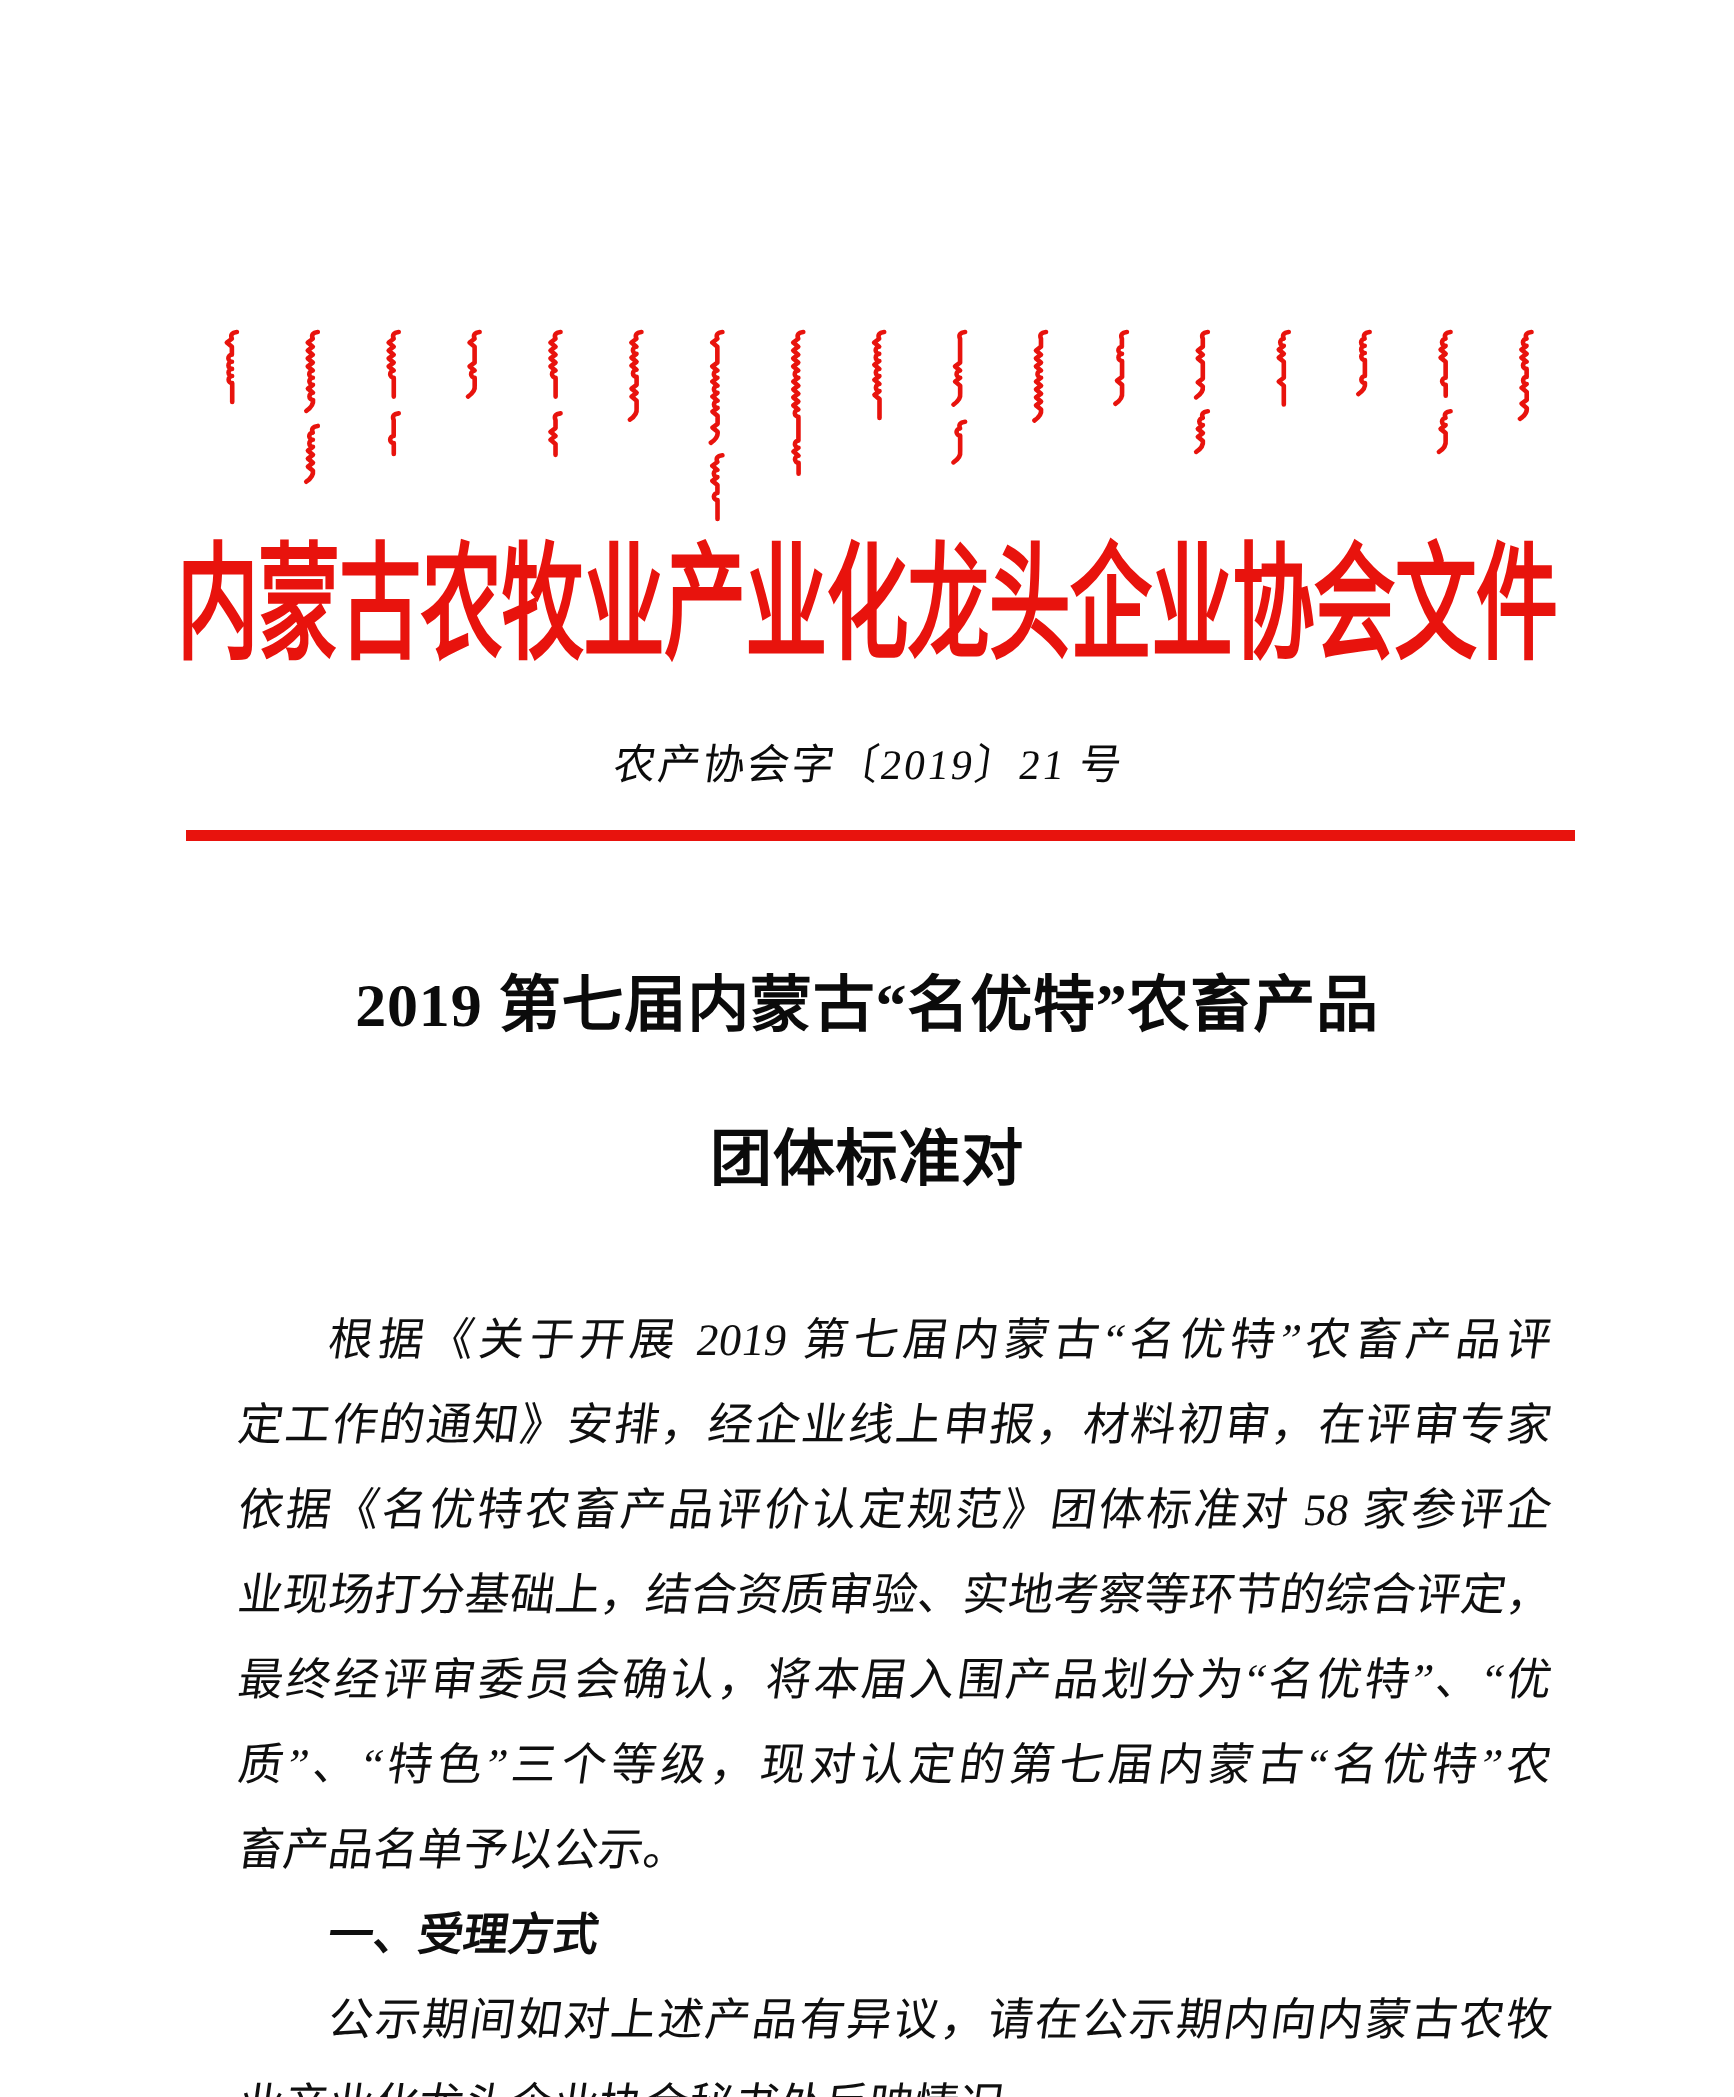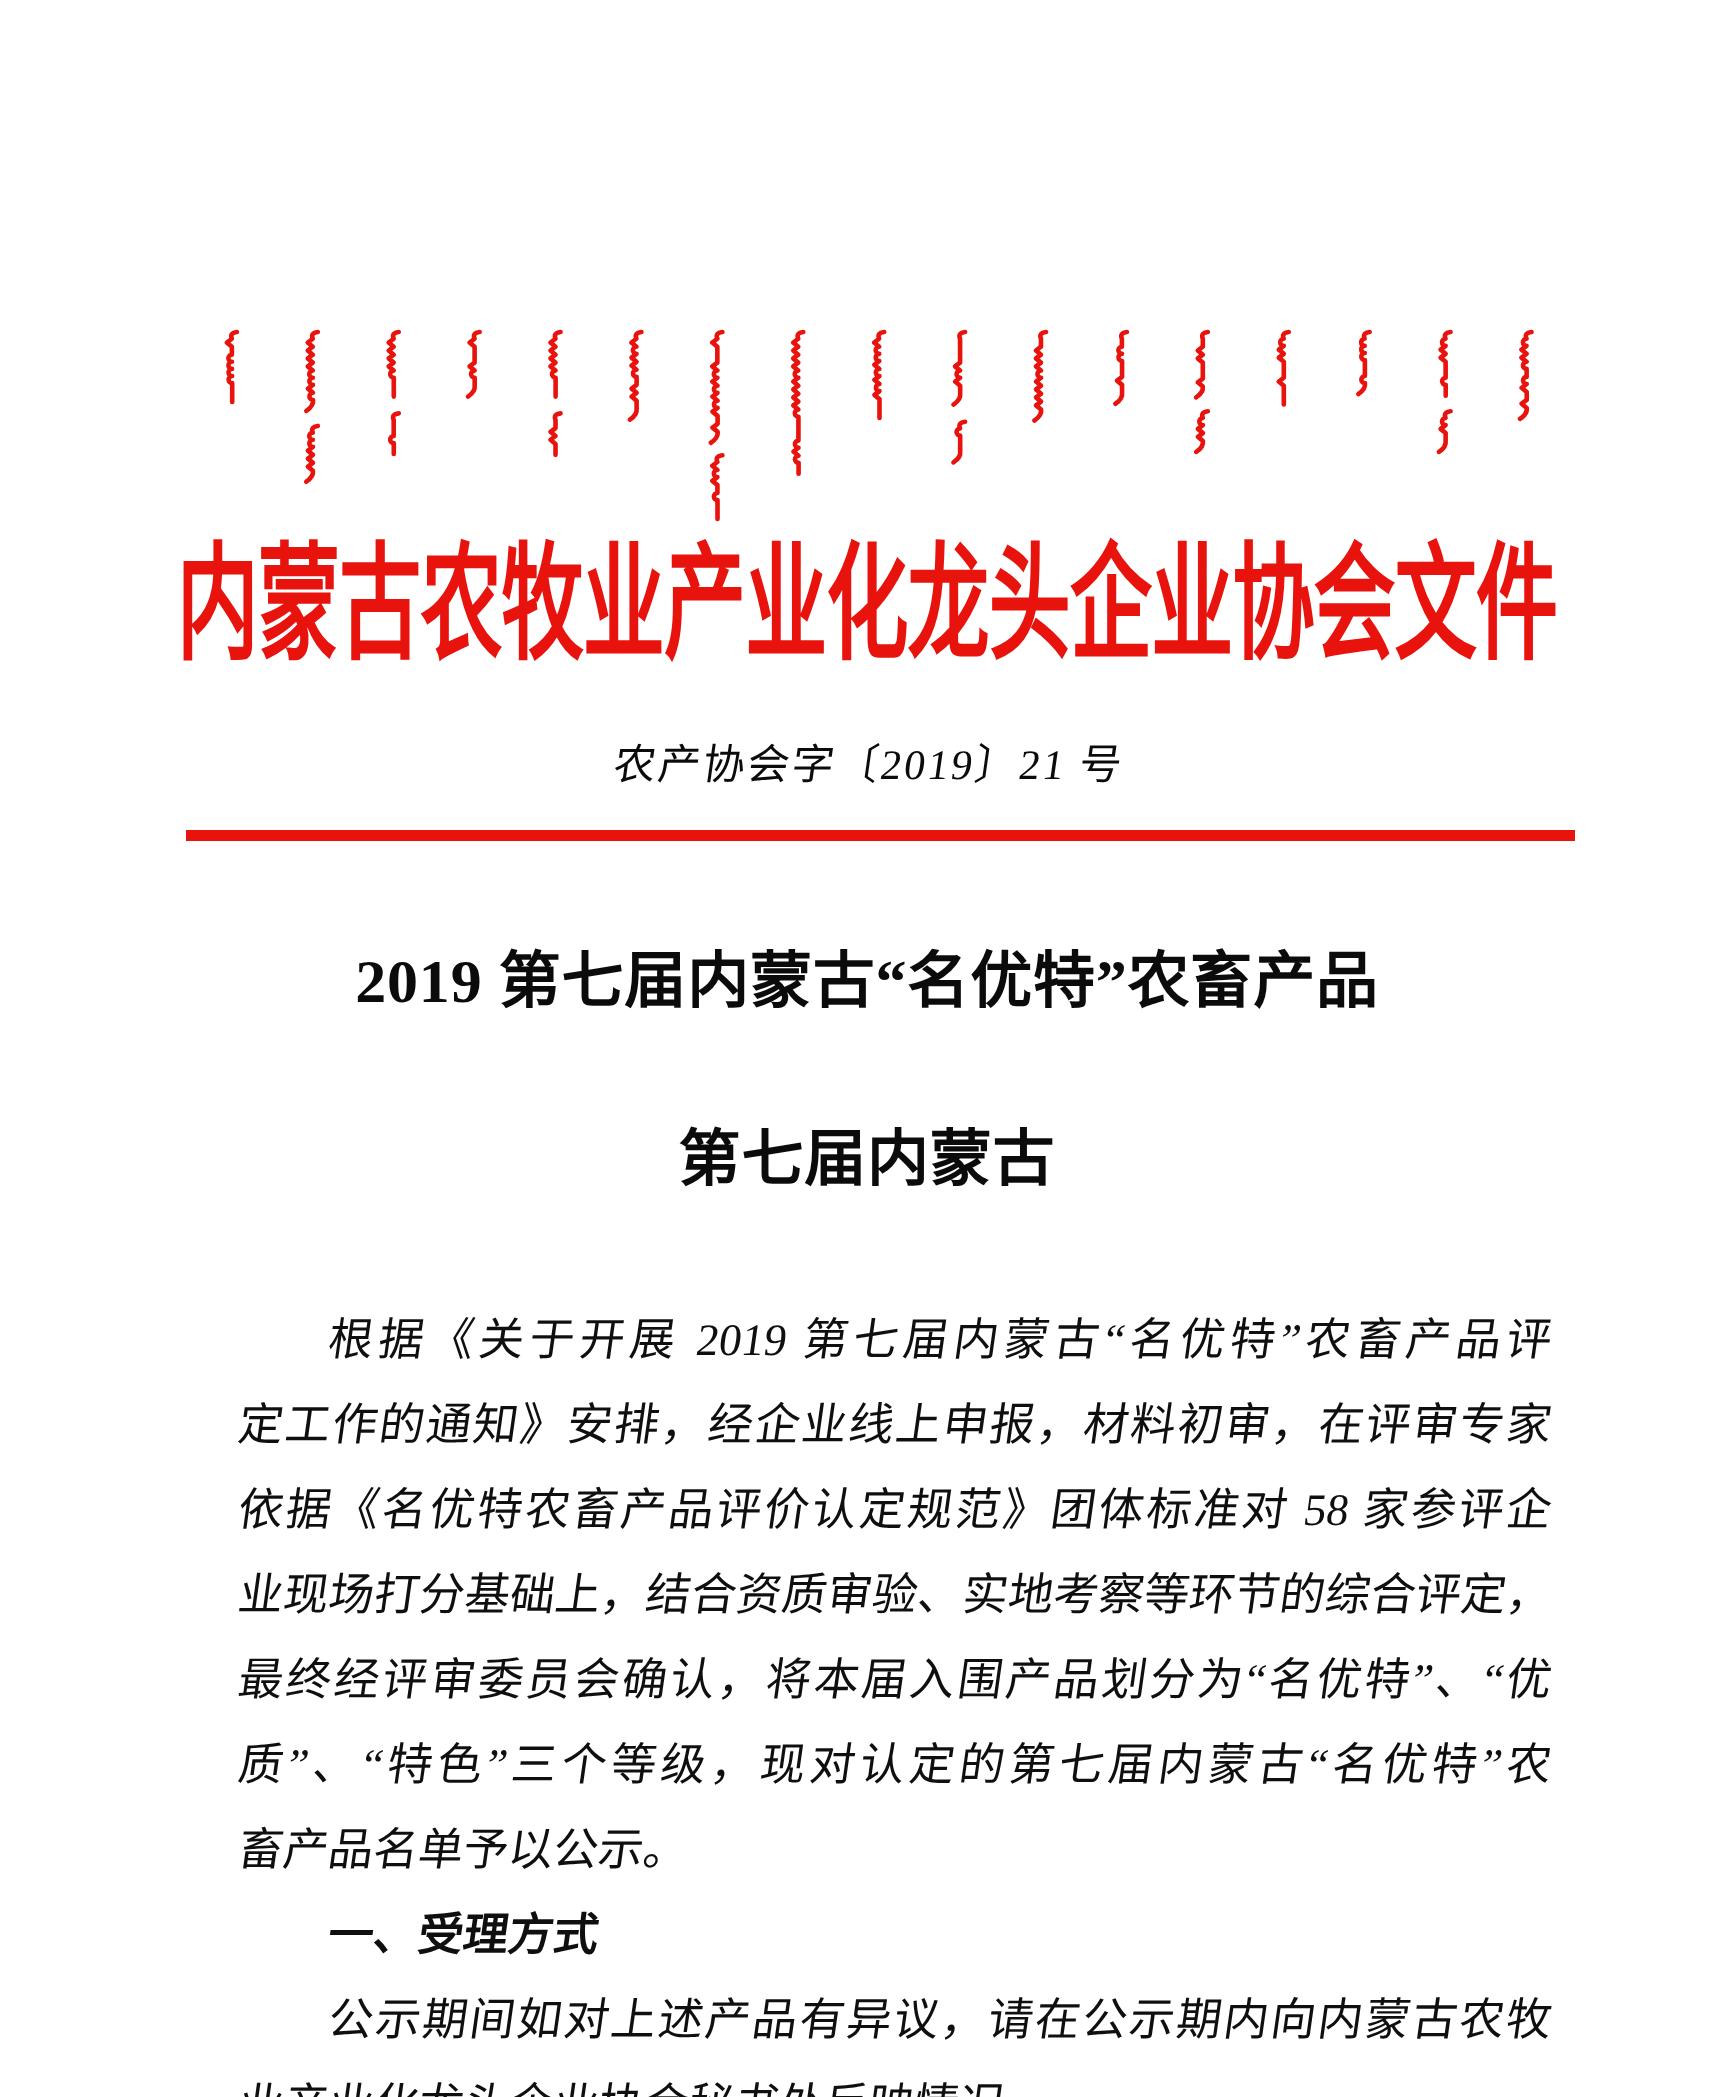--- a/index.html
+++ b/index.html
@@ -67,21 +67,21 @@
     left: 0;
     width: 100%;
     margin: 0;
     text-align: center;
     font-size: 62px;
     font-weight: bold;
     letter-spacing: 0.8px;
     white-space: nowrap;
     color: #0b0b0b;
   }
-  .t1 { top: 930px; }
+  .t1 { top: 954px; }
   .t2 { top: 1108px; }
 
   
   .body-block {
     position: absolute;
     left: 235px;
     top: 1298px;
     width: 1313px;
     font-size: 45px;
     line-height: 85px;
@@ -119,21 +119,21 @@
       <path d="M 3223 12 q -18 2 -12 16 a 8.5 8.5 0 1 0 0.2 17 l -12 9 l 12 10 l -12 9 l 12 10 a 8.5 8.5 0 1 0 0.2 17 l 0 19 a 8.5 8.5 0 1 0 0.2 17 l -12 9 l 12 10 l 0 19 l -12 9 l 12 10 q 2 14 -16 26" fill="none" stroke="#e8130d" stroke-width="11" stroke-linecap="round" stroke-linejoin="round"></path>
     </svg>
 
   <div class="red-title">内蒙古农牧业产业化龙头企业协会文件</div>
 
   <div class="doc-num slant">农产协会字〔2019〕21 号</div>
 
   <div class="red-line"></div>
 
   <h1 class="doc-title t1">2019 第七届内蒙古“名优特”农畜产品</h1>
-  <h1 class="doc-title t2">第七届内蒙古</h1>
+  <h1 class="doc-title t2">团体标准对</h1>
 
   <div class="body-block">
     <div class="bl jboth indent slant">根据《关于开展 2019 第七届内蒙古“名优特”农畜产品评</div>
     <div class="bl jboth slant">定工作的通知》安排，经企业线上申报，材料初审，在评审专家</div>
     <div class="bl jboth slant">依据《名优特农畜产品评价认定规范》团体标准对 58 家参评企</div>
     <div class="bl jboth slant">业现场打分基础上，结合资质审验、实地考察等环节的综合评定，</div>
     <div class="bl jboth slant">最终经评审委员会确认，将本届入围产品划分为“名优特”、“优</div>
     <div class="bl jboth slant">质”、“特色”三个等级，现对认定的第七届内蒙古“名优特”农</div>
     <div class="bl slant">畜产品名单予以公示。</div>
     <div class="bl indent bold slant">一、受理方式</div>

